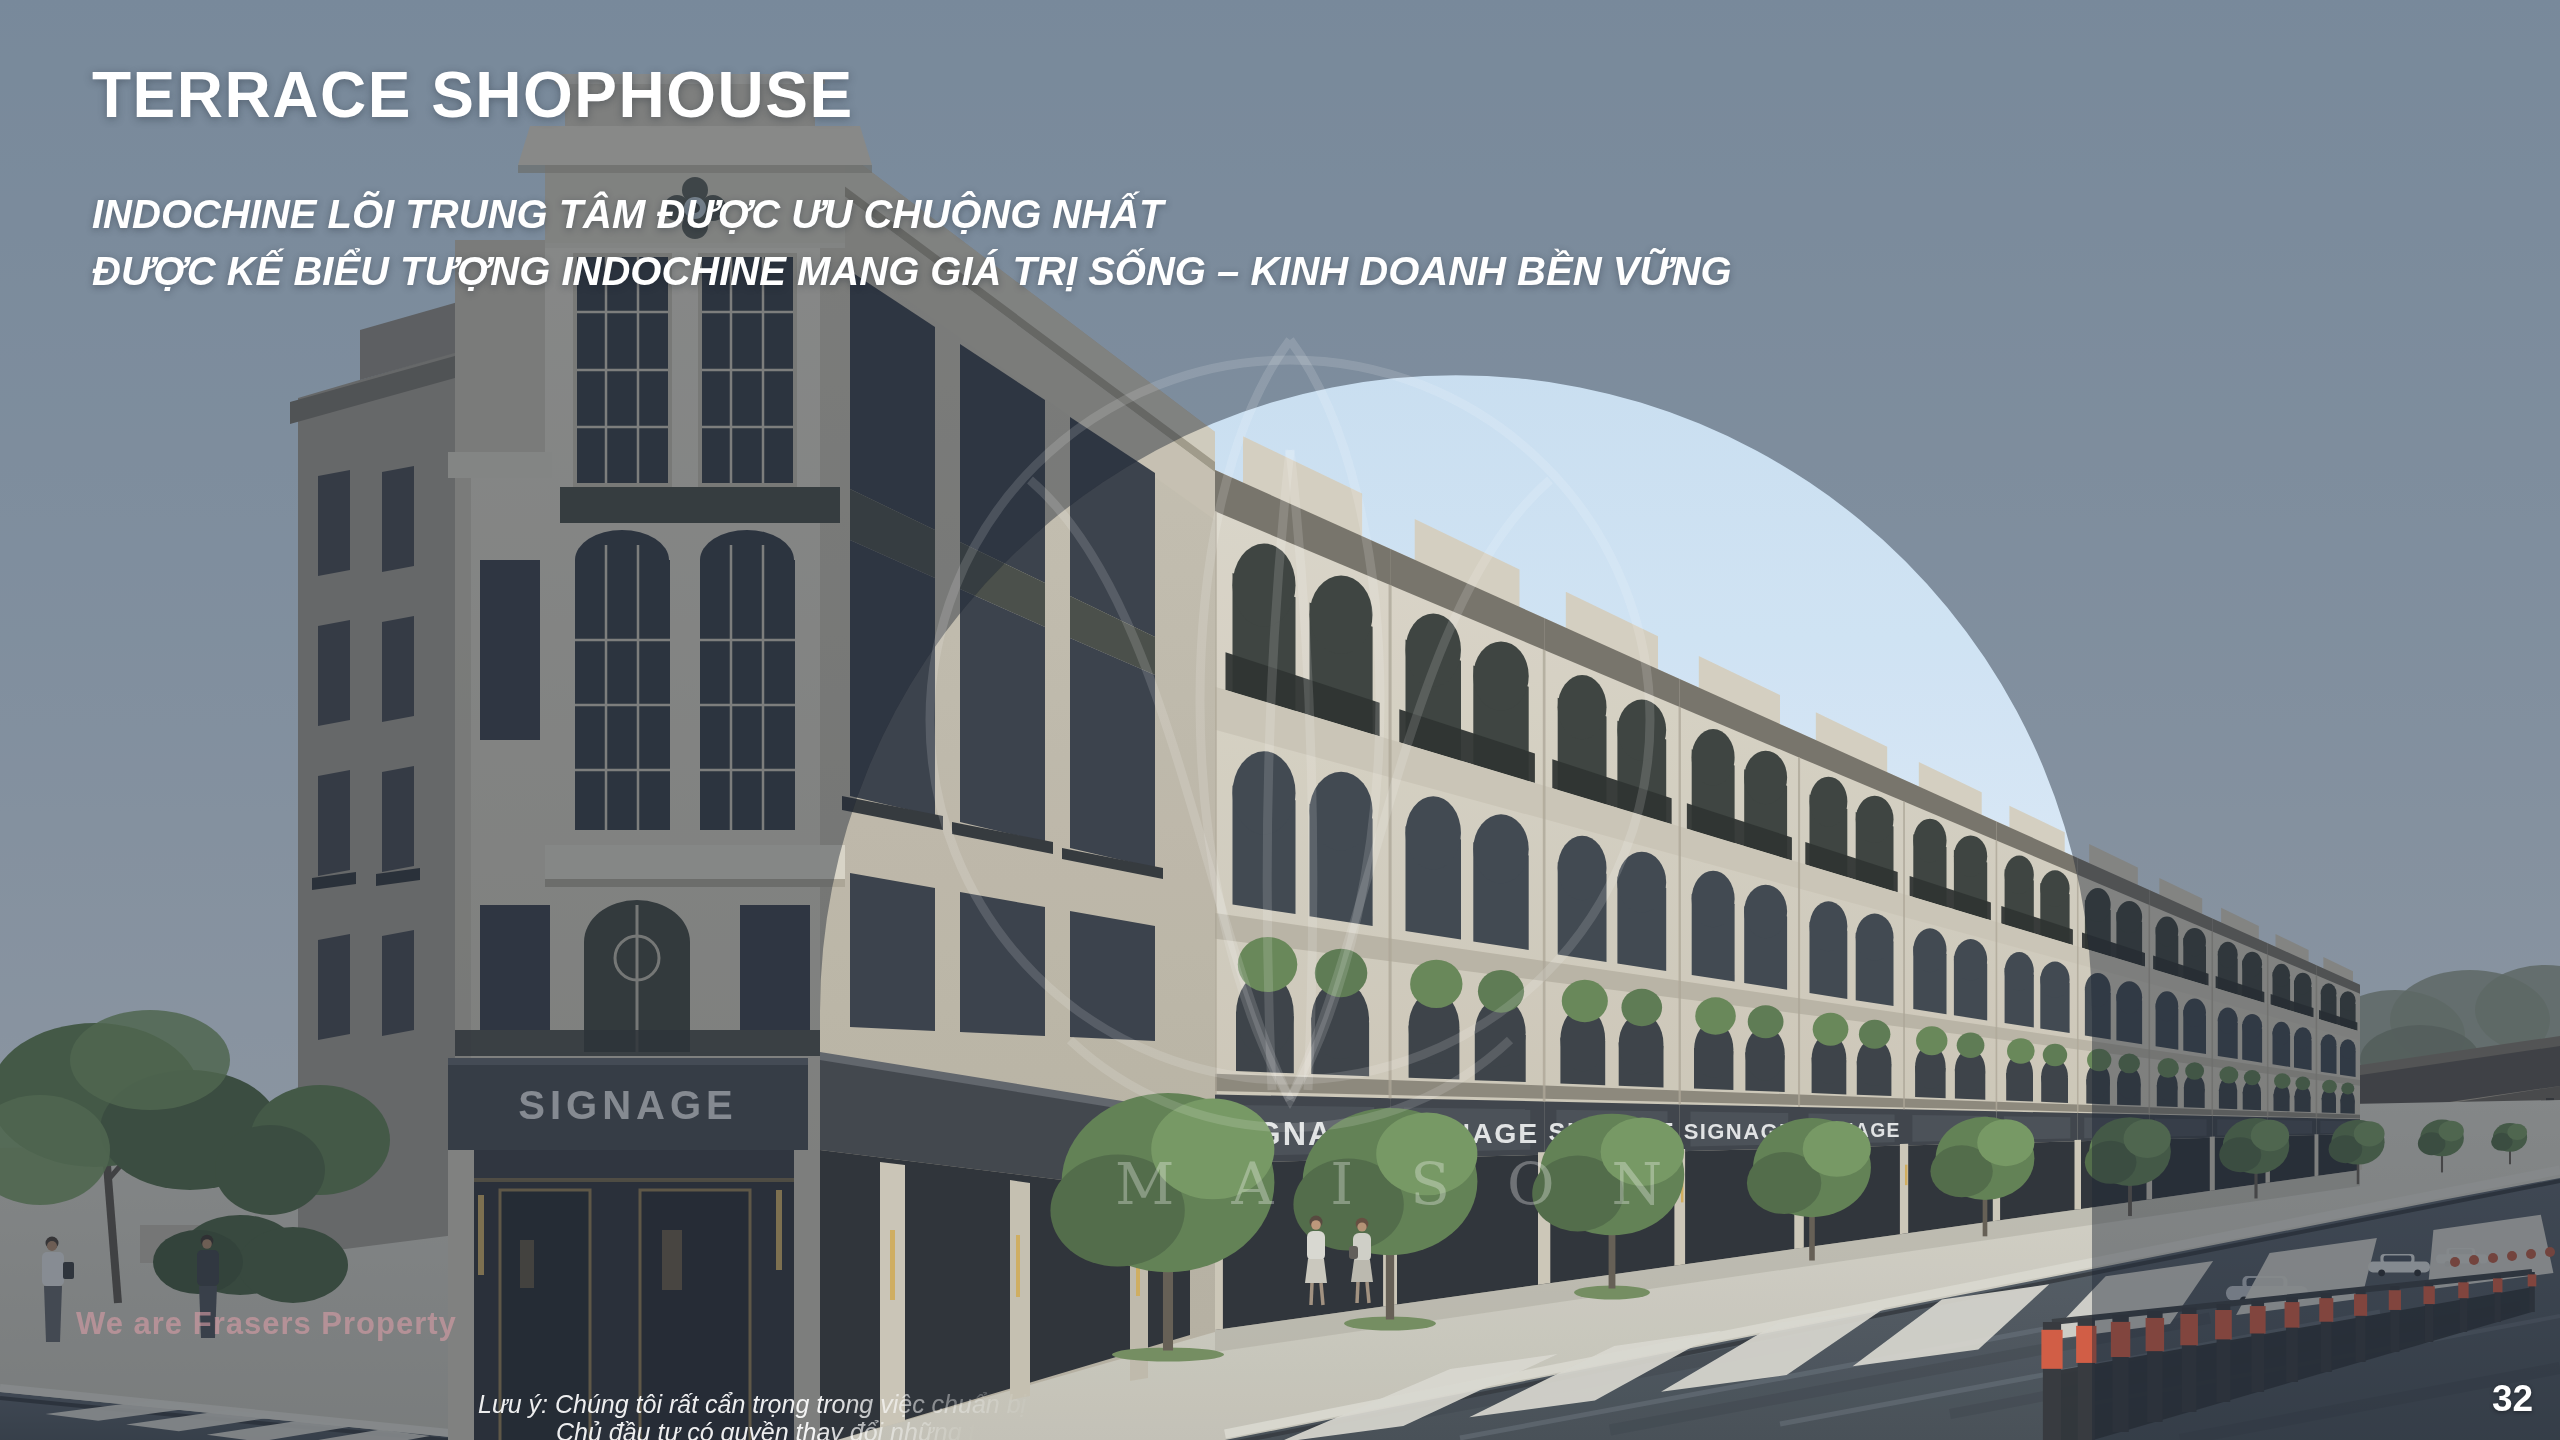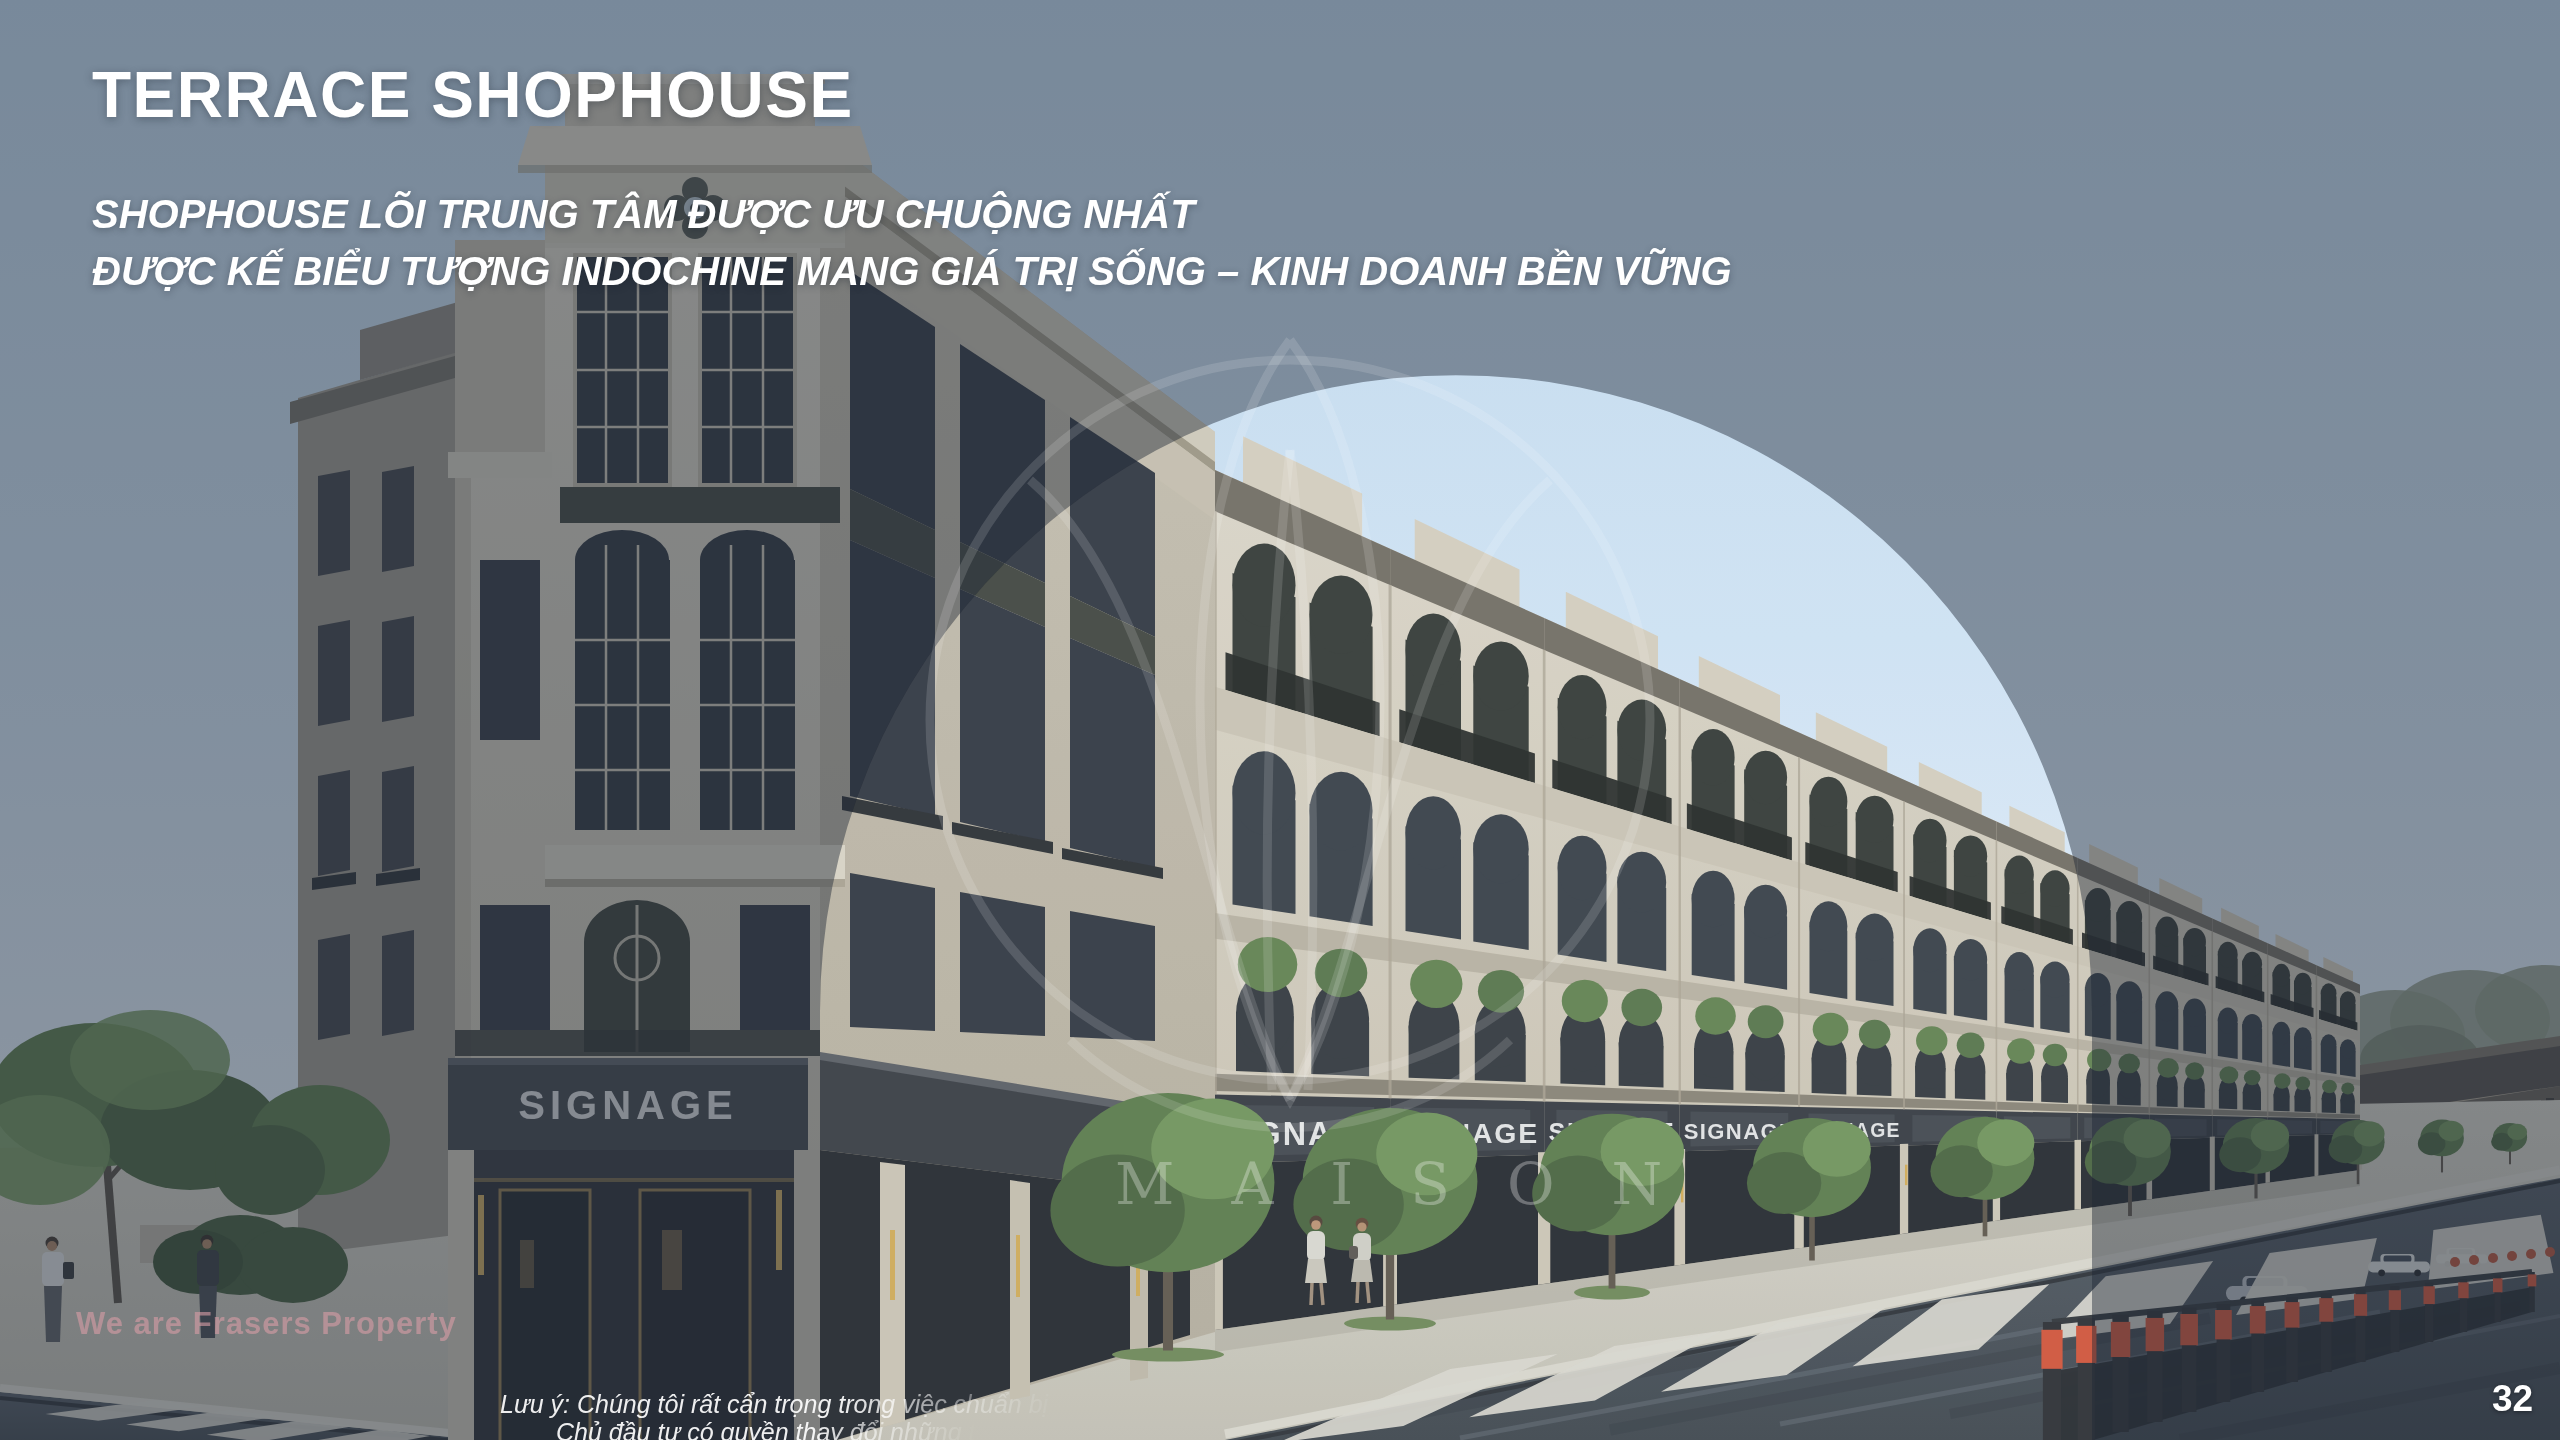--- a/index.html
+++ b/index.html
@@ -19,21 +19,21 @@
     line-height:57px;text-shadow:0 2px 7px rgba(20,30,40,.35);}
   .tagline{left:88px;top:1246px;font-size:36px;font-style:italic;font-weight:400;
     line-height:49px;text-shadow:0 2px 6px rgba(20,30,40,.45);}
   .frasers{
     left:76px;top:1306px;font-size:31px;font-weight:600;letter-spacing:1px;
     color:rgba(214,157,165,.62);
   }
   .disclaimer{font-style:italic;font-size:25px;color:rgba(255,255,255,.92);
     -webkit-mask-image:linear-gradient(90deg,#000 0,#000 58%,transparent 94%);
     mask-image:linear-gradient(90deg,#000 0,#000 58%,transparent 94%);}
-  .disc1{left:500px;top:1390px;}
+  .disc1{left:478px;top:1390px;}
   .disc2{left:556px;top:1418px;}
   .page-number{left:2492px;top:1378px;font-size:37px;font-weight:700;
     text-shadow:0 1px 4px rgba(0,0,0,.4);}
   .maison{
     left:1115px;top:1150px;font-family:"DejaVu Serif","Liberation Serif",serif;
     font-size:58px;letter-spacing:57px;color:rgba(255,255,255,.30);font-weight:400;
   }
 </style>
 </head>
 <body>
@@ -750,21 +750,21 @@
       <path d="M438,820 C448,600 442,380 420,180"></path>
       <path d="M200,770 A320,320 0 0 0 640,770"></path>
     </g>
   </svg>
 
   <div class="txt maison">MAISON</div>
 
   <div class="txt slide-title">TERRACE SHOPHOUSE</div>
 
   <div class="txt subtitle">
-    <div>SHOPHOUSE LÕI TRUNG TÂM ĐƯỢC ƯU CHUỘNG NHẤT</div>
+    <div>INDOCHINE LÕI TRUNG TÂM ĐƯỢC ƯU CHUỘNG NHẤT</div>
     <div>ĐƯỢC KẾ BIỂU TƯỢNG INDOCHINE MANG GIÁ TRỊ SỐNG – KINH DOANH BỀN VỮNG</div>
   </div>
 
 
   <div class="txt frasers">We are Frasers Property</div>
 
   <div class="txt disclaimer disc1">Lưu ý: Chúng tôi rất cẩn trọng trong việc chuẩn bị tài l</div>
   <div class="txt disclaimer disc2">Chủ đầu tư có quyền thay đổi những thô</div>
 
   <div class="txt page-number">32</div>

